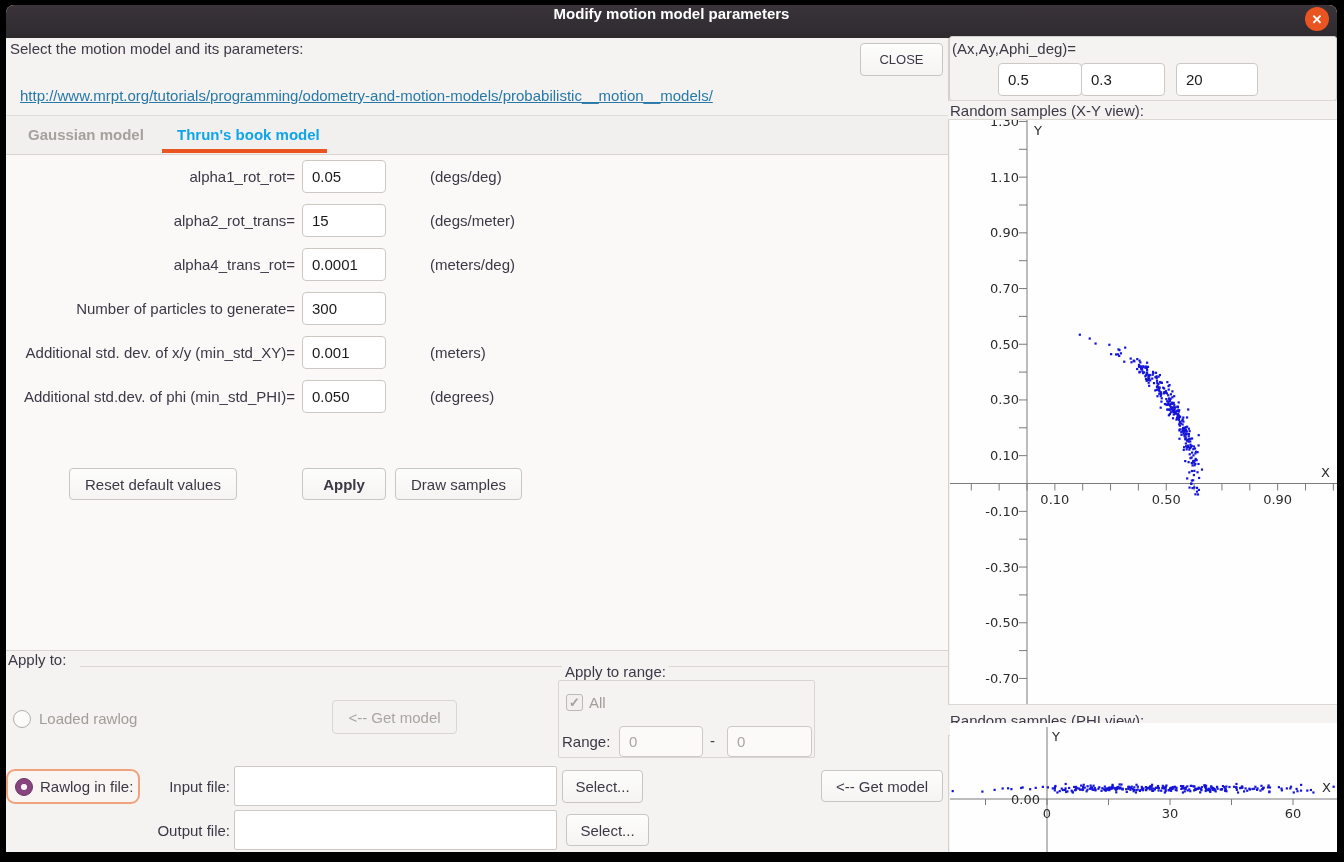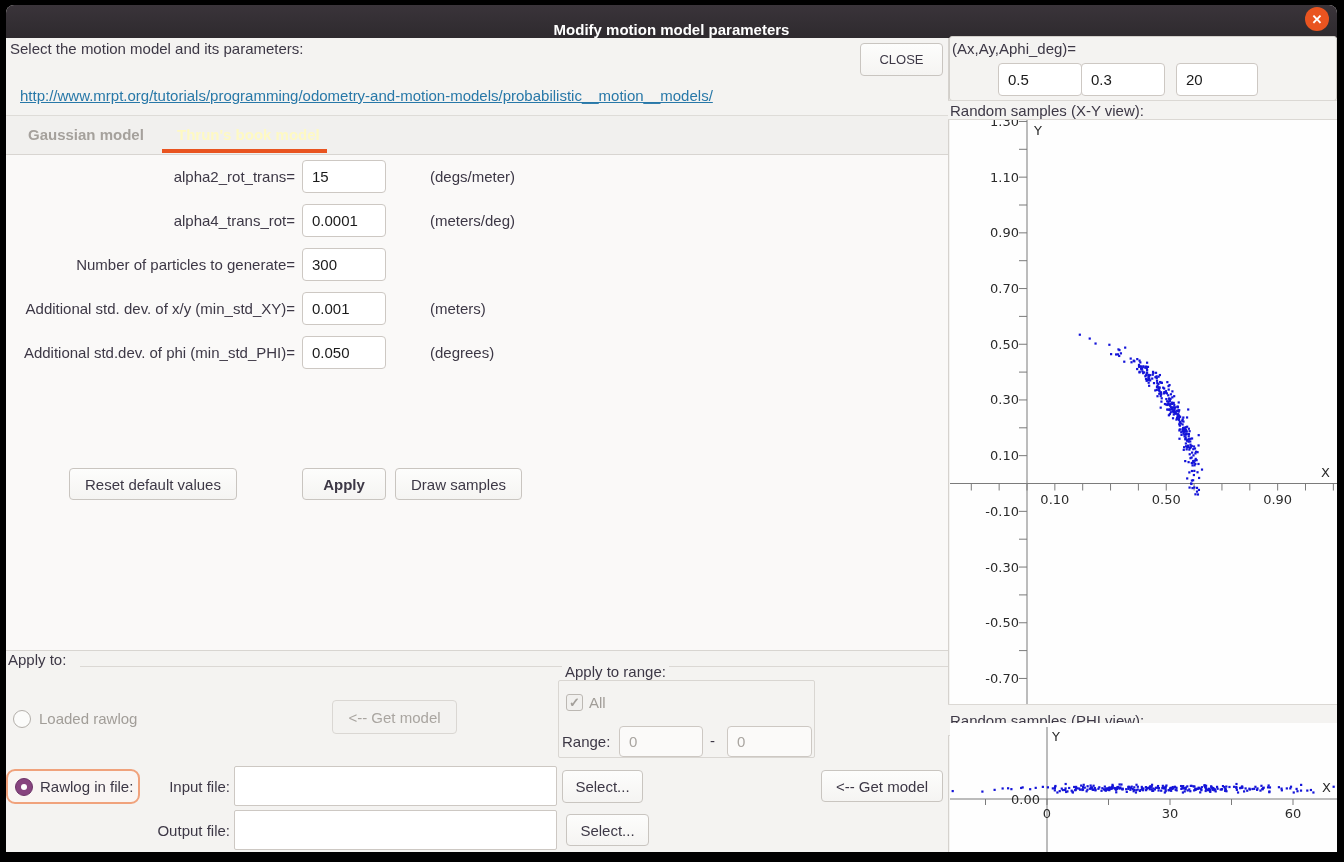--- a/index.html
+++ b/index.html
@@ -12,21 +12,21 @@
   .abs{position:absolute;}
   .window{
     left:6px;top:5px;width:1331px;height:847px;
     background:#F4F3F1;border-radius:8px 8px 0 0;
   }
   
   .titlebar{
     left:6px;top:5px;width:1331px;height:33px;
     background:linear-gradient(#3a343a,#2e2a2e);
     border-radius:8px 8px 0 0;
-    display:flex;align-items:flex-end;justify-content:center;
+    display:flex;align-items:flex-start;justify-content:center;
   }
   .titlebar .title{color:#fff;font-weight:bold;font-size:15px;}
   .win-close{
     left:1305px;top:7px;width:24px;height:24px;border-radius:50%;
     background:#E95420;color:#fff;display:flex;align-items:center;justify-content:center;
     font-size:13px;font-weight:bold;cursor:pointer;
   }
   
   .btn{
     background:linear-gradient(#fdfdfc,#f5f4f2);
@@ -52,21 +52,21 @@
   .tabbar{
     left:6px;top:115px;width:942px;height:40px;
     background:#f1f0ee;border-top:1px solid #dedcd8;border-bottom:1px solid #d8d5d1;
     box-sizing:border-box;
   }
   .tab{
     position:absolute;top:0;height:39px;display:flex;align-items:center;
     font-size:15px;font-weight:bold;cursor:pointer;
   }
   .tab.inactive{color:#a5a19c;}
-  .tab.active{color:#fef9c3;}
+  .tab.active{color:#0ea5e9;}
   .tab-underline{
     left:162px;top:149px;width:165px;height:4px;background:#E95420;
   }
   .tabpage{
     left:6px;top:155px;width:942px;height:496px;background:#faf9f8;
     border-bottom:1px solid #d8d5d1;box-sizing:border-box;
   }
   
   .form-rows{left:6px;top:154px;width:942px;}
   .form-row{height:44px;display:flex;align-items:center;}
@@ -129,20 +129,25 @@
 <a class="abs link" style="left:20px;top:87px;">http://www.mrpt.org/tutorials/programming/odometry-and-motion-models/probabilistic__motion__models/</a>
 
 <div class="abs tabbar"></div>
 <div class="abs tab inactive" style="left:28px;top:115px;">Gaussian model</div>
 <div class="abs tab active" style="left:177px;top:115px;">Thrun's book model</div>
 <div class="abs tab-underline"></div>
 
 <div class="abs tabpage"></div>
 
 <div class="abs form-rows">
+  <div class="form-row">
+    <div class="flabel">alpha1_rot_rot=</div>
+    <input class="tinput" value="0.05" style="">
+    <div class="funit">(degs/deg)</div>
+  </div>
   <div class="form-row">
     <div class="flabel">alpha2_rot_trans=</div>
     <input class="tinput" value="15" style="">
     <div class="funit">(degs/meter)</div>
   </div>
   <div class="form-row">
     <div class="flabel">alpha4_trans_rot=</div>
     <input class="tinput" value="0.0001" style="">
     <div class="funit">(meters/deg)</div>
   </div>

